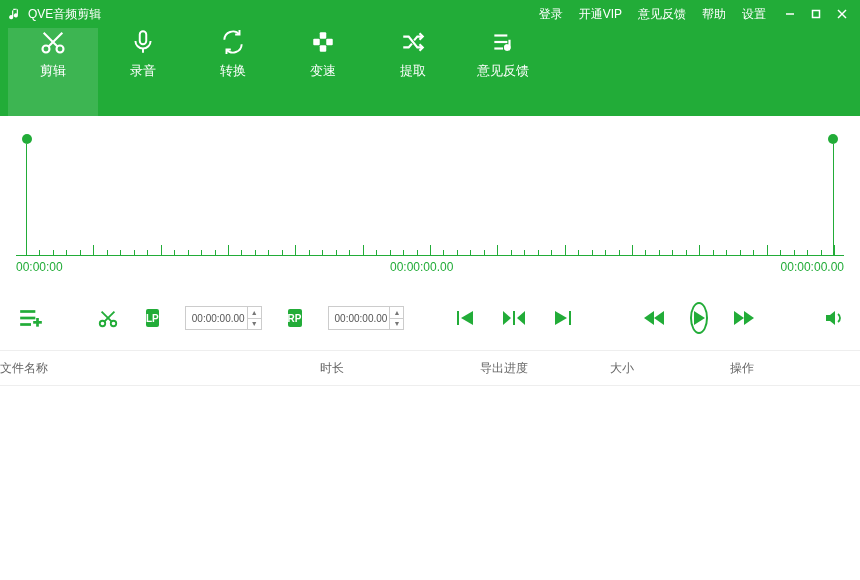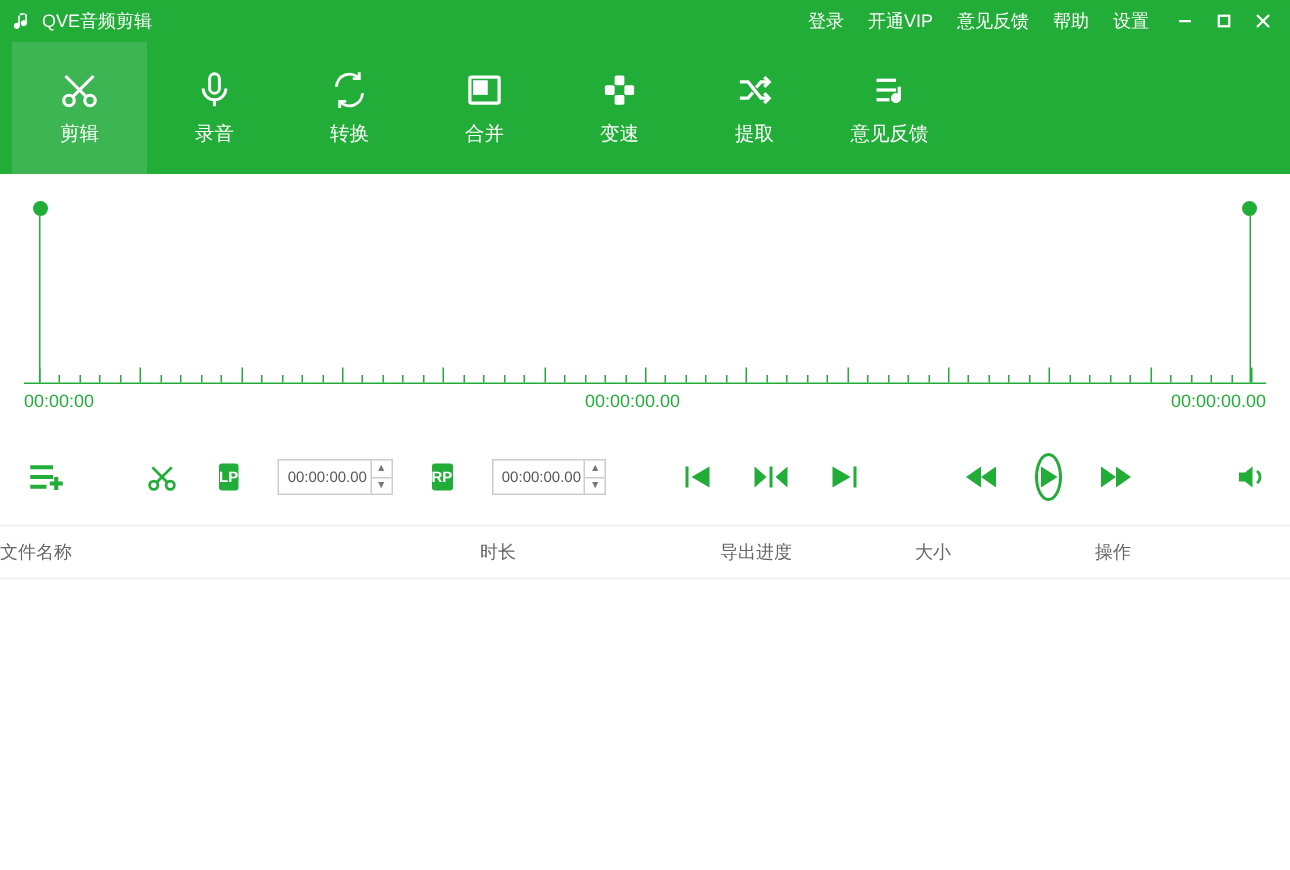--- a/index.html
+++ b/index.html
@@ -6,21 +6,21 @@
 body { width: 860px; height: 580px; background: #fff; overflow: hidden; }
 
 .titlebar { height: 28px; background: #22ac38; display: flex; align-items: center; padding: 0 8px; color: #fff; font-size: 12px; }
 .titlebar .logo { margin-right: 6px; display: flex; align-items: center; }
 .titlebar .title { flex: 0 0 auto; }
 .titlebar .spacer { flex: 1; }
 .titlebar .link { margin: 12px 8px; cursor: pointer; font-size: 12px; }
 .titlebar .win-btn { width: 20px; height: 20px; display: flex; align-items: center; justify-content: center; margin-left: 6px; cursor: pointer; }
 
 .nav { height: 88px; background: #22ac38; display: flex; align-items: stretch; padding: 0 8px; }
-.nav-item { width: 90px; display: flex; flex-direction: column; align-items: center; justify-content: center; color: #fff; cursor: pointer; gap: 6px; }
+.nav-item { width: 90px; display: flex; flex-direction: column; align-items: center; justify-content: flex-start; color: #fff; cursor: pointer; gap: 6px; }
 .nav-item.active { background: #3db552; }
 .nav-item .icon { height: 28px; display: flex; align-items: center; justify-content: center; }
 .nav-item .label { font-size: 13px; }
 
 .waveform-area { position: relative; height: 170px; margin: 0 16px; }
 .waveform-canvas { position: relative; height: 140px; border-bottom: 1px solid #22ac38; }
 .marker { position: absolute; top: 18px; width: 10px; height: 10px; background: #22ac38; border-radius: 50%; }
 .marker.left { left: 6px; }
 .marker.right { right: 6px; }
 .marker-line { position: absolute; top: 28px; bottom: 0; width: 1px; background: #22ac38; }
@@ -114,29 +114,20 @@
   <div class="nav-item">
     <span class="icon">
       <svg width="26" height="28" viewBox="0 0 24 24" fill="none" stroke="#fff" stroke-width="1.8">
           <path d="M4 10a8 8 0 0 1 14-5"></path>
           <polyline points="18 1 18 5 14 5"></polyline>
           <path d="M20 14a8 8 0 0 1-14 5"></path>
           <polyline points="6 23 6 19 10 19"></polyline>
         </svg>
     </span>
     <span class="label">转换</span>
-  </div>
-  <div class="nav-item">
-    <span class="icon">
-      <svg width="26" height="28" viewBox="0 0 24 24" fill="none" stroke="#fff" stroke-width="2">
-          <rect x="3" y="4" width="18" height="16" rx="1"></rect>
-          <rect x="6" y="7" width="7" height="7" fill="#fff"></rect>
-        </svg>
-    </span>
-    <span class="label">合并</span>
   </div>
   <div class="nav-item">
     <span class="icon">
       <svg width="26" height="28" viewBox="0 0 24 24" fill="#fff">
           <rect x="9" y="3" width="6" height="6" rx="1"></rect>
           <rect x="9" y="15" width="6" height="6" rx="1"></rect>
           <rect x="3" y="9" width="6" height="6" rx="1"></rect>
           <rect x="15" y="9" width="6" height="6" rx="1"></rect>
         </svg>
     </span>

